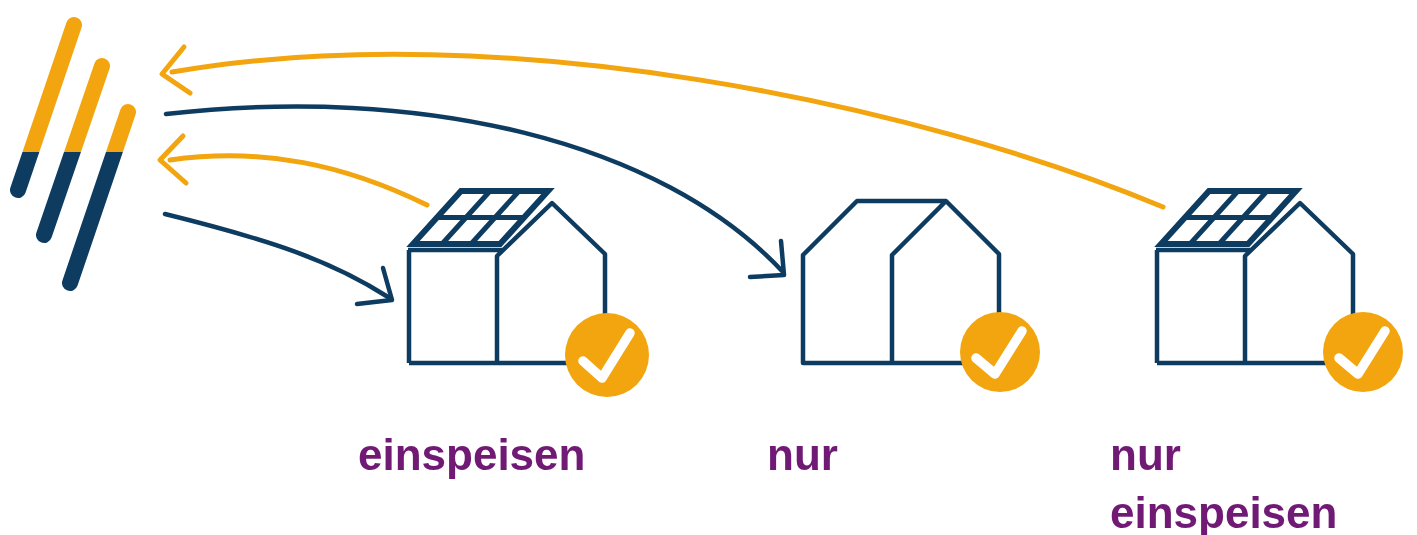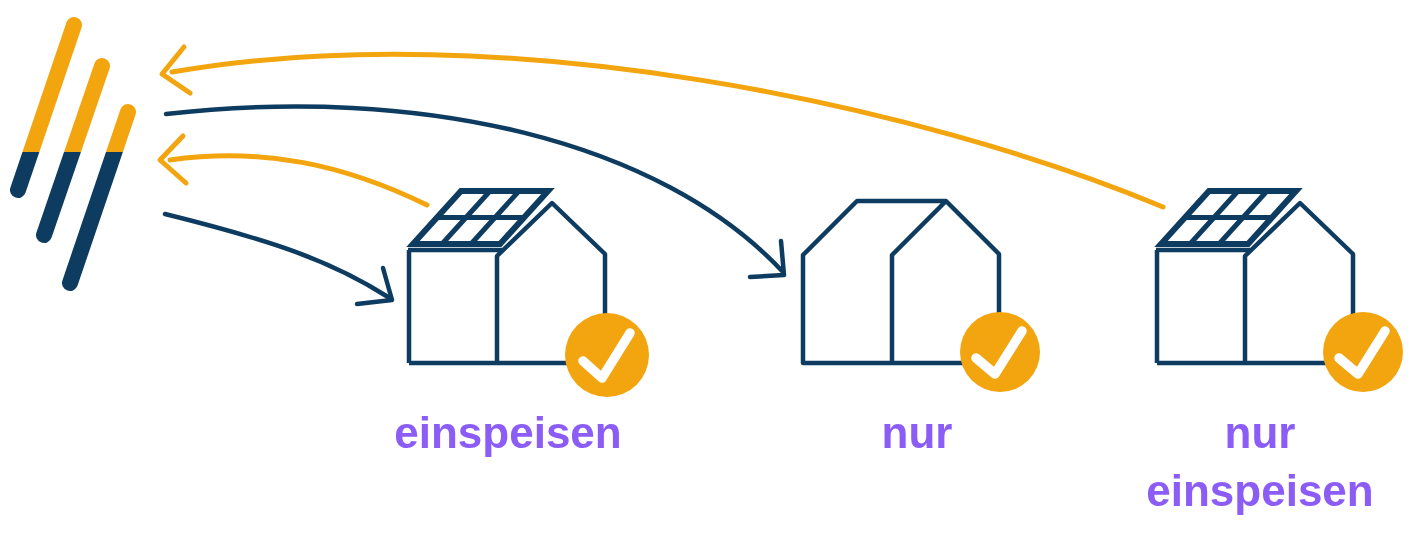--- a/index.html
+++ b/index.html
@@ -6,24 +6,24 @@
   .stage{
     position:relative;
     width:1417px;height:535px;
     background:#ffffff;
     overflow:hidden;
     font-family:"Liberation Sans", sans-serif;
   }
   .stage svg{position:absolute;left:0;top:0;}
   .house-label{
     position:absolute;
-    top:404px;
+    top:426px;
     width:300px;
-    text-align:center;
-    color:#8b5cf6;
+    text-align:left;
+    color:#701a75;
     font-weight:bold;
     font-size:44px;
     line-height:58px;
     letter-spacing:0px;
     white-space:nowrap;
   }
   .house-label .line{display:block;}
   #label-1{left:358px;}
   #label-2{left:767px;}
   #label-3{left:1110px;}

